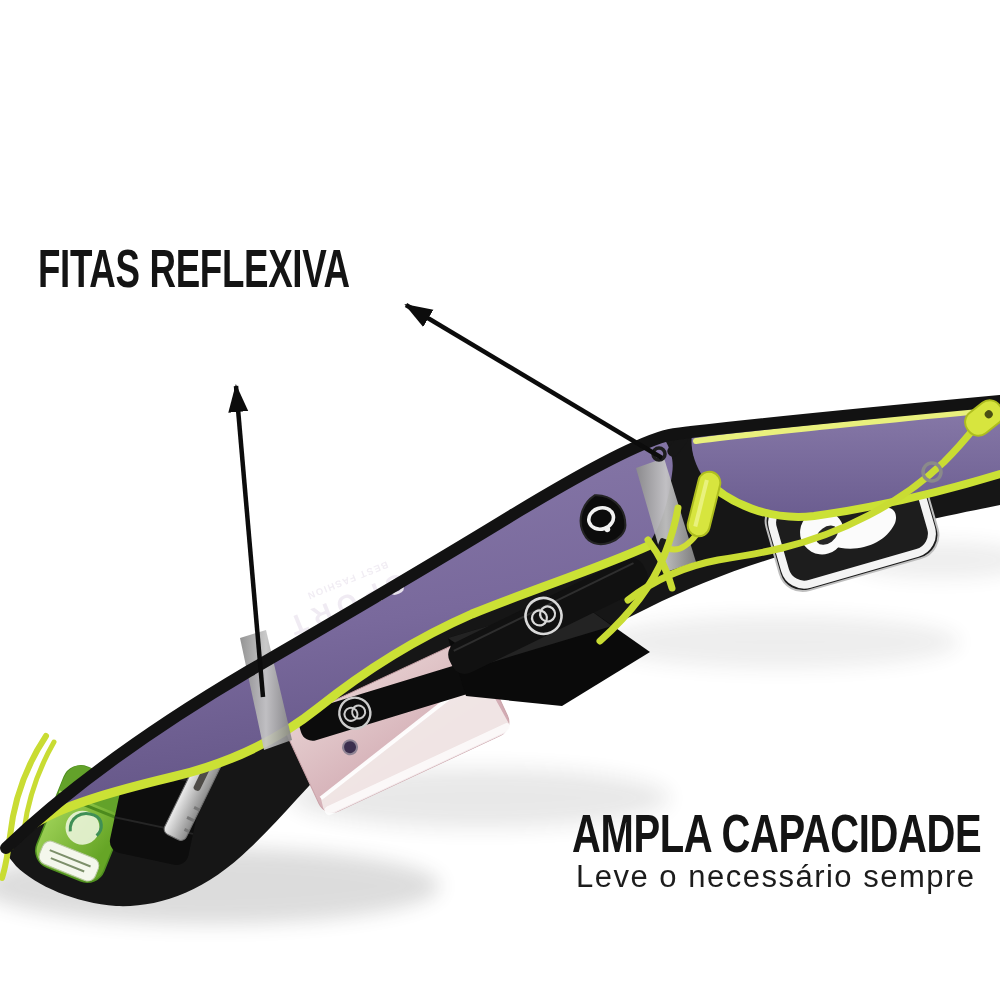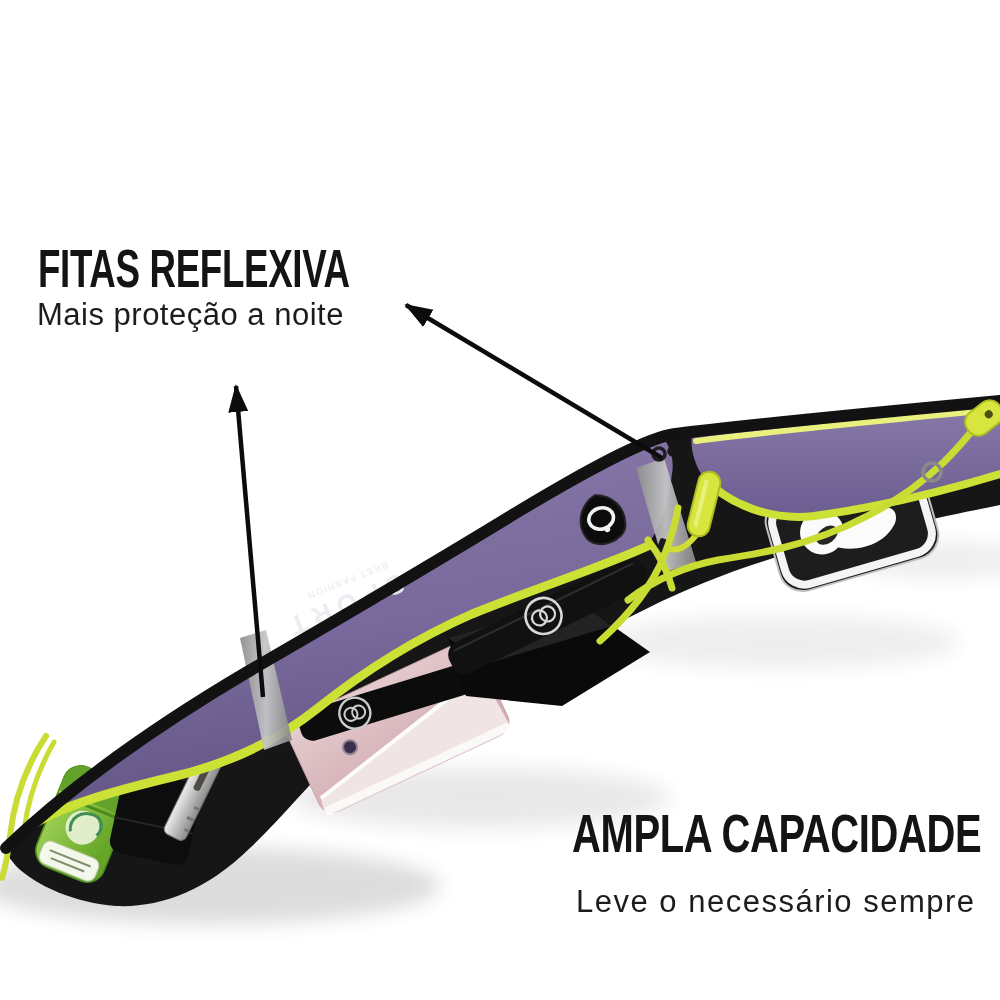--- a/index.html
+++ b/index.html
@@ -5,21 +5,21 @@
   html,body{margin:0;padding:0;background:#ffffff;}
   #stage{position:relative;width:1000px;height:1000px;background:#ffffff;overflow:hidden;
          font-family:"Liberation Sans",sans-serif;}
   #photo{position:absolute;left:0;top:0;width:1000px;height:1000px;}
   .headline{position:absolute;white-space:nowrap;color:#141414;font-weight:700;
             transform-origin:left top;line-height:1;}
   .subline{position:absolute;white-space:nowrap;color:#1c1c1c;font-weight:400;line-height:1;}
   #title-reflective{left:38px;top:241px;font-size:54px;transform:scaleX(.68);letter-spacing:-0.5px;}
   #sub-reflective{left:37px;top:299px;font-size:31px;letter-spacing:.5px;}
   #title-capacity{left:572px;top:806px;font-size:54px;transform:scaleX(.74);letter-spacing:-0.5px;}
-  #sub-capacity{left:576px;top:861px;font-size:31px;letter-spacing:1.5px;margin-top:25px;}
+  #sub-capacity{left:576px;top:861px;font-size:31px;letter-spacing:1.5px;}
   .svgtxt-brand{font-family:"Liberation Sans",sans-serif;font-weight:700;fill:#efeaf2;}
 </style>
 </head>
 <body>
 
 <div id="stage">
 
   <svg id="photo" viewBox="0 0 1000 1000" xmlns="http://www.w3.org/2000/svg">
     <defs>
       <linearGradient id="gPur" x1="0" y1="0" x2="0.25" y2="1">
@@ -223,17 +223,16 @@
       <circle cx="6" cy="0" r="4" fill="#4a4f14"></circle>
     </g>
 
     <g stroke="#0c0c0c" stroke-width="4.5">
       <line x1="263" y1="697" x2="236" y2="386" marker-end="url(#ah)"></line>
       <line x1="662" y1="458" x2="406" y2="305" marker-end="url(#ah)"></line>
     </g>
   </svg>
 
   <div class="headline" id="title-reflective">FITAS REFLEXIVA</div>
-  <div class="subline" id="sub-reflective">Mais proteção a noite</div>
 
   <div class="headline" id="title-capacity">AMPLA CAPACIDADE</div>
   <div class="subline" id="sub-capacity">Leve o necessário sempre</div>
 </div>
 
 </body></html>

